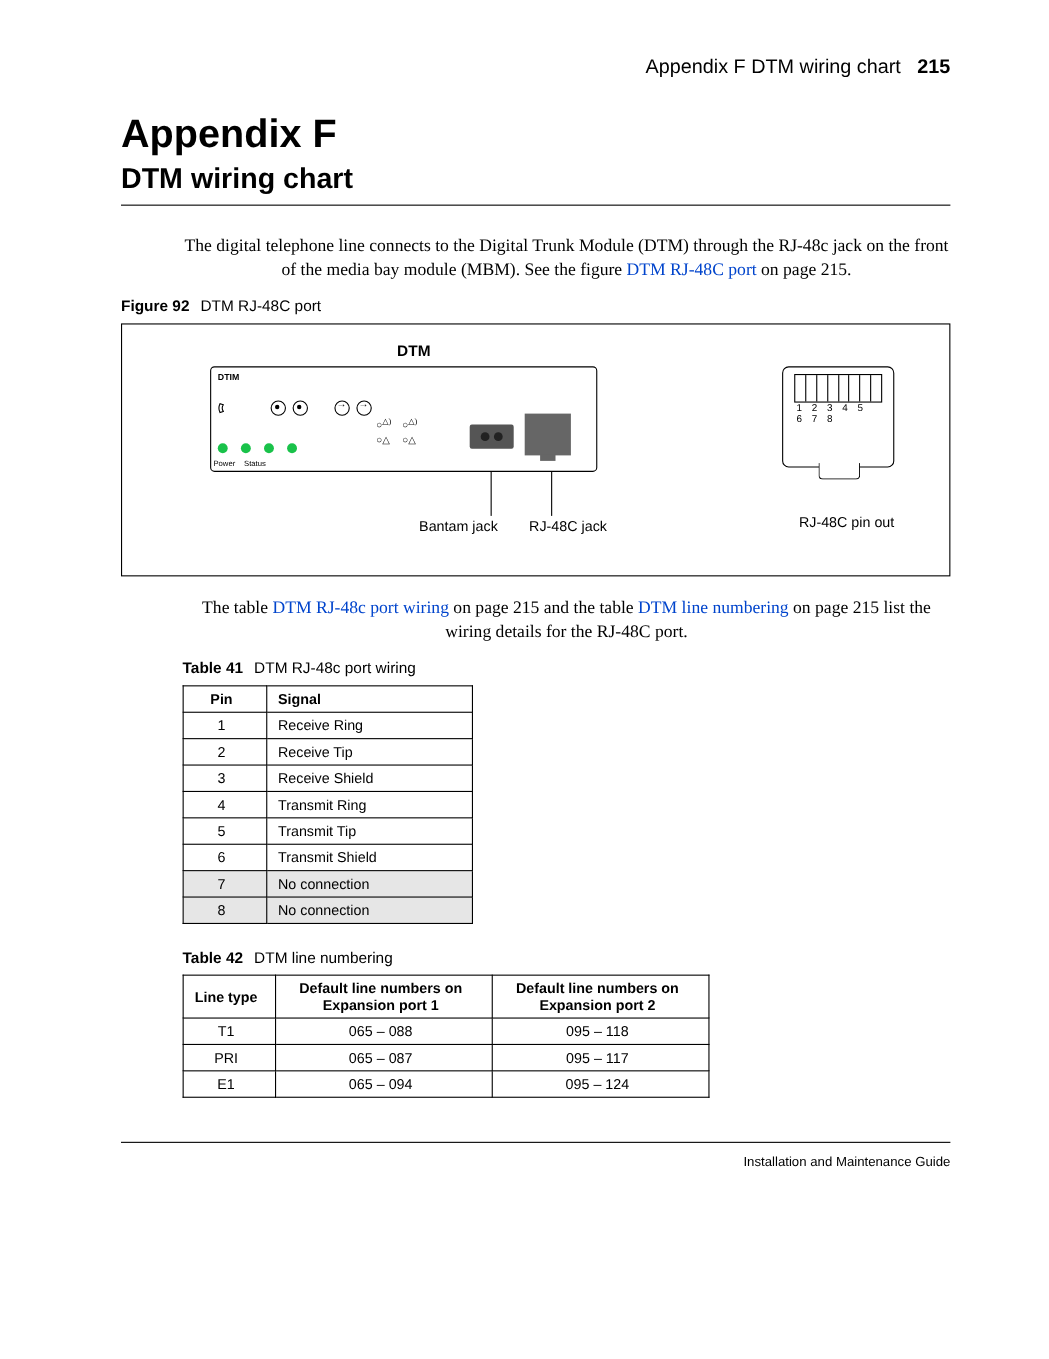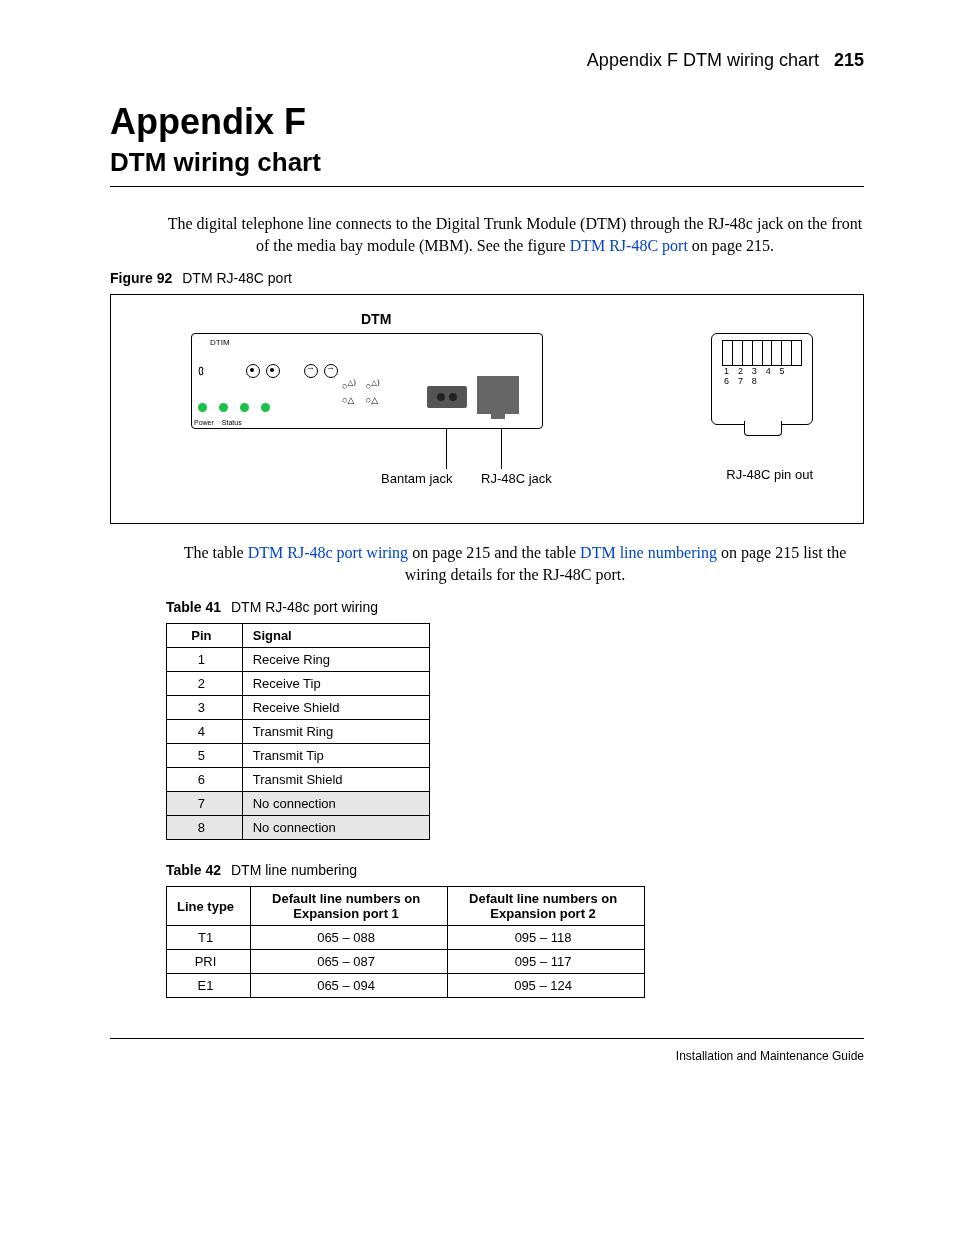--- a/index.html
+++ b/index.html
@@ -55,23 +55,23 @@
     position: absolute; top: 0; left: 240px;
   }
   .module-rect {
     position: absolute;
     left: 70px; top: 22px;
     width: 350px; height: 94px;
     border: 1px solid #000;
     border-radius: 4px;
   }
   .mod-label {
-    position:absolute; left:18px; top:4px;
-    font-family: Helvetica, Arial, sans-serif;
-    font-size:8px; font-weight:normal;
+    position:absolute; left:6px; top:4px;
+    font-family: Helvetica, Arial, sans-serif;
+    font-size:8px; font-weight:bold;
   }
   .icon-row { position:absolute; left:6px; top:30px; display:flex; gap:6px; align-items:center; }
   .circle { width:12px; height:12px; border:1.2px solid #000; border-radius:50%; display:inline-block; position:relative; }
   .circle.dot::after { content:""; position:absolute; left:3px; top:3px; width:4px; height:4px; background:#000; border-radius:50%; }
   .circle.arrow::after { content:"→"; position:absolute; left:1px; top:-3px; font-size:9px; }
   .leds { position:absolute; left:6px; bottom:16px; display:flex; gap:12px; }
   .led { width:9px; height:9px; background:#19c24a; border-radius:50%; }
   .led-labels { position:absolute; left:2px; bottom:2px; font-family: Helvetica, Arial, sans-serif; font-size:7px; display:flex; gap:8px; }
   .shapes-grid { position:absolute; left:150px; top:44px; display:grid; grid-template-columns:auto auto; gap:4px 10px; font-size:9px; }
   .shapes-grid span { white-space:nowrap; }

